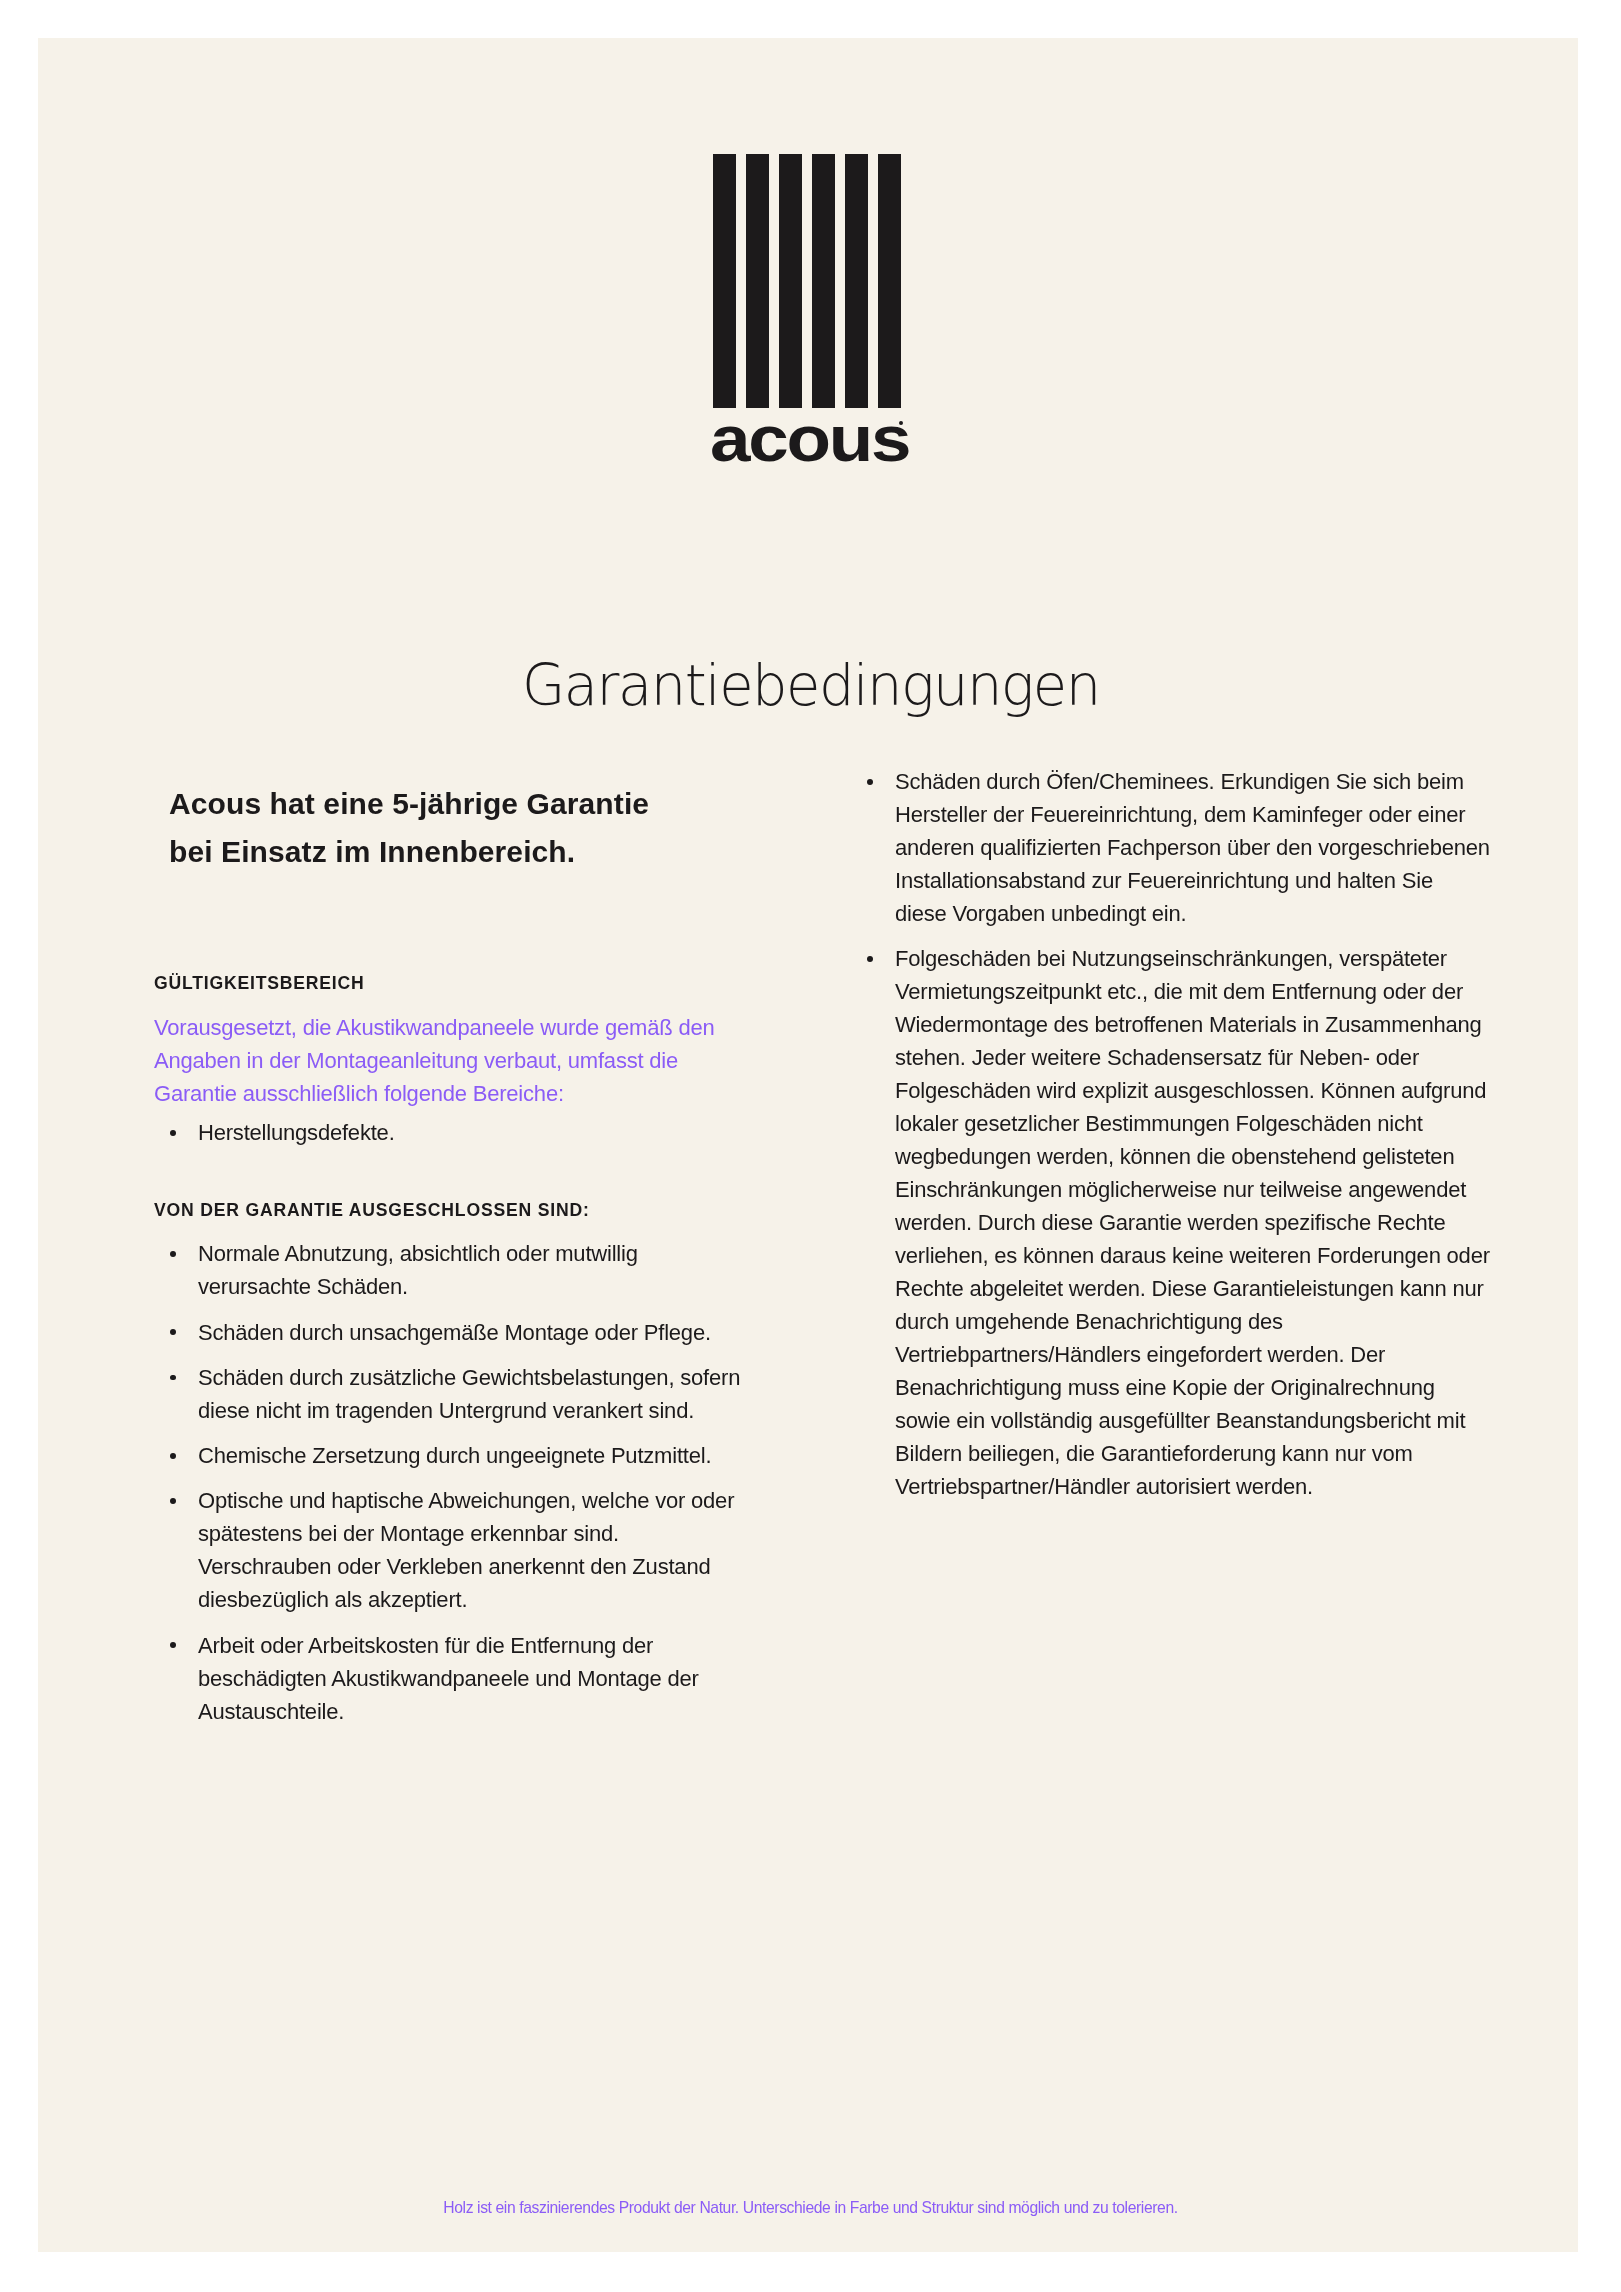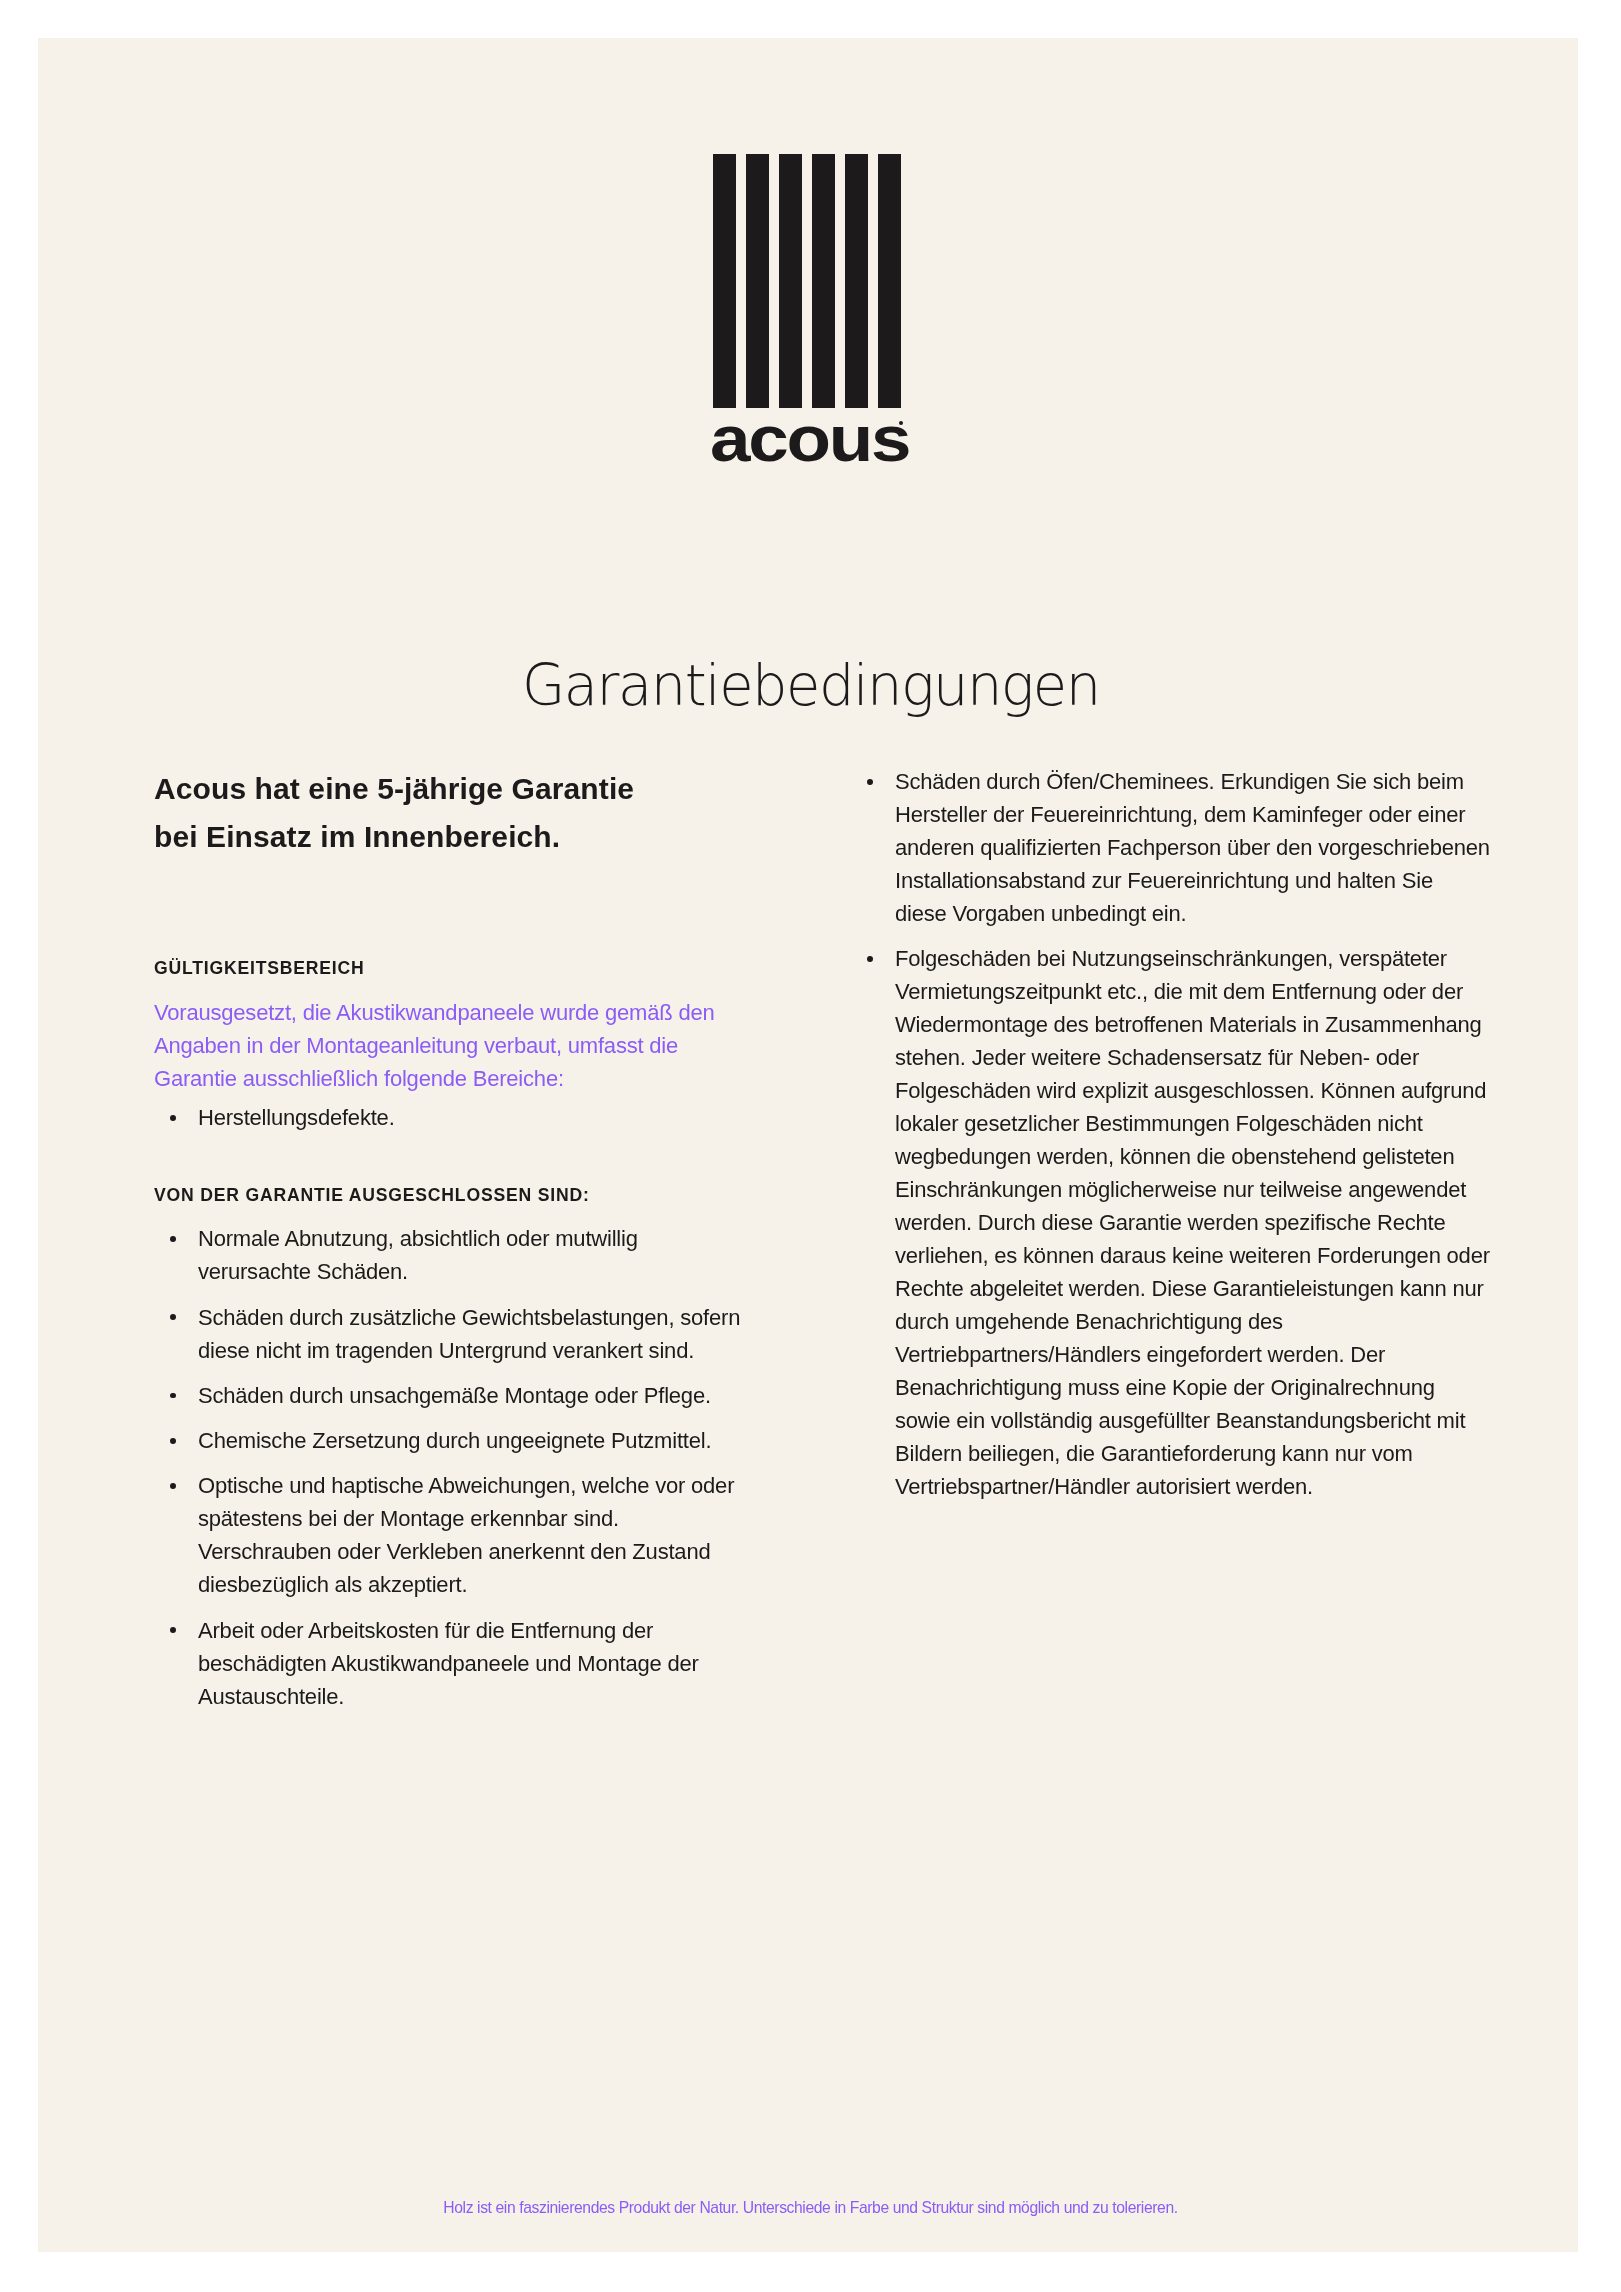--- a/index.html
+++ b/index.html
@@ -98,21 +98,21 @@
       position: absolute;
       left: 851px;
       top: 765px;
       width: 647px;
     }
     .lead {
       font-family: "Liberation Sans", sans-serif;
       font-weight: 700;
       font-size: 30px;
       line-height: 48px;
-      margin: 0;
+      margin: 15px;
       color: #1c1a1b;
       letter-spacing: 0.1px;
     }
     .section-heading {
       font-family: "Liberation Sans", sans-serif;
       font-weight: 700;
       font-size: 17.6px;
       line-height: 23.5px;
       letter-spacing: 0.8px;
       margin: 0;
@@ -191,22 +191,22 @@
 
   <h2 class="section-heading" style="margin-top:96px;">GÜLTIGKEITSBEREICH</h2>
   <p class="body-text" style="margin-top:15.7px; width:608px;">Vorausgesetzt, die Akustikwandpaneele wurde gemäß den Angaben in der Montageanleitung verbaut, umfasst die Garantie ausschließlich folgende Bereiche:</p>
   <ul class="bullets" style="margin-top:5.9px;">
     <li><span class="dot"></span><span>Herstellungsdefekte.</span></li>
   </ul>
 
   <h2 class="section-heading" style="margin-top:50px;">VON DER GARANTIE AUSGESCHLOSSEN SIND:</h2>
   <ul class="bullets" style="margin-top:14.7px; width:588px;">
     <li><span class="dot"></span><span>Normale Abnutzung, absichtlich oder mutwillig verursachte Schäden.</span></li>
+    <li><span class="dot"></span><span>Schäden durch unsachgemäße Montage oder Pflege.</span></li>
     <li><span class="dot"></span><span>Schäden durch zusätzliche Gewichtsbelastungen, sofern diese nicht im tragenden Untergrund verankert sind.</span></li>
-    <li><span class="dot"></span><span>Schäden durch unsachgemäße Montage oder Pflege.</span></li>
     <li><span class="dot"></span><span>Chemische Zersetzung durch ungeeignete Putzmittel.</span></li>
     <li><span class="dot"></span><span>Optische und haptische Abweichungen, welche vor oder spätestens bei der Montage erkennbar sind. Verschrauben oder Verkleben anerkennt den Zustand diesbezüglich als akzeptiert.</span></li>
     <li><span class="dot"></span><span>Arbeit oder Arbeitskosten für die Entfernung der beschädigten Akustikwandpaneele und Montage der Austauschteile.</span></li>
   </ul>
 </div>
 
 <div class="col-right">
   <ul class="bullets" style="margin-top:0; width:627px;">
     <li><span class="dot"></span><span>Schäden durch Öfen/Cheminees. Erkundigen Sie sich beim Hersteller der Feuereinrichtung, dem Kaminfeger oder einer anderen qualifizierten Fachperson über den vorgeschriebenen Installationsabstand zur Feuereinrichtung und halten Sie diese Vorgaben unbedingt ein.</span></li>
     <li><span class="dot"></span><span>Folgeschäden bei Nutzungseinschränkungen, verspäteter Vermietungszeitpunkt etc., die mit dem Entfernung oder der Wiedermontage des betroffenen Materials in Zusammenhang stehen. Jeder weitere Schadensersatz für Neben- oder Folgeschäden wird explizit ausgeschlossen. Können aufgrund lokaler gesetzlicher Bestimmungen Folgeschäden nicht wegbedungen werden, können die obenstehend gelisteten Einschränkungen möglicherweise nur teilweise angewendet werden. Durch diese Garantie werden spezifische Rechte verliehen, es können daraus keine weiteren Forderungen oder Rechte abgeleitet werden. Diese Garantieleistungen kann nur durch umgehende Benachrichtigung des Vertriebpartners/Händlers eingefordert werden. Der Benachrichtigung muss eine Kopie der Originalrechnung sowie ein vollständig ausgefüllter Beanstandungsbericht mit Bildern beiliegen, die Garantieforderung kann nur vom Vertriebspartner/Händler autorisiert werden.</span></li>

